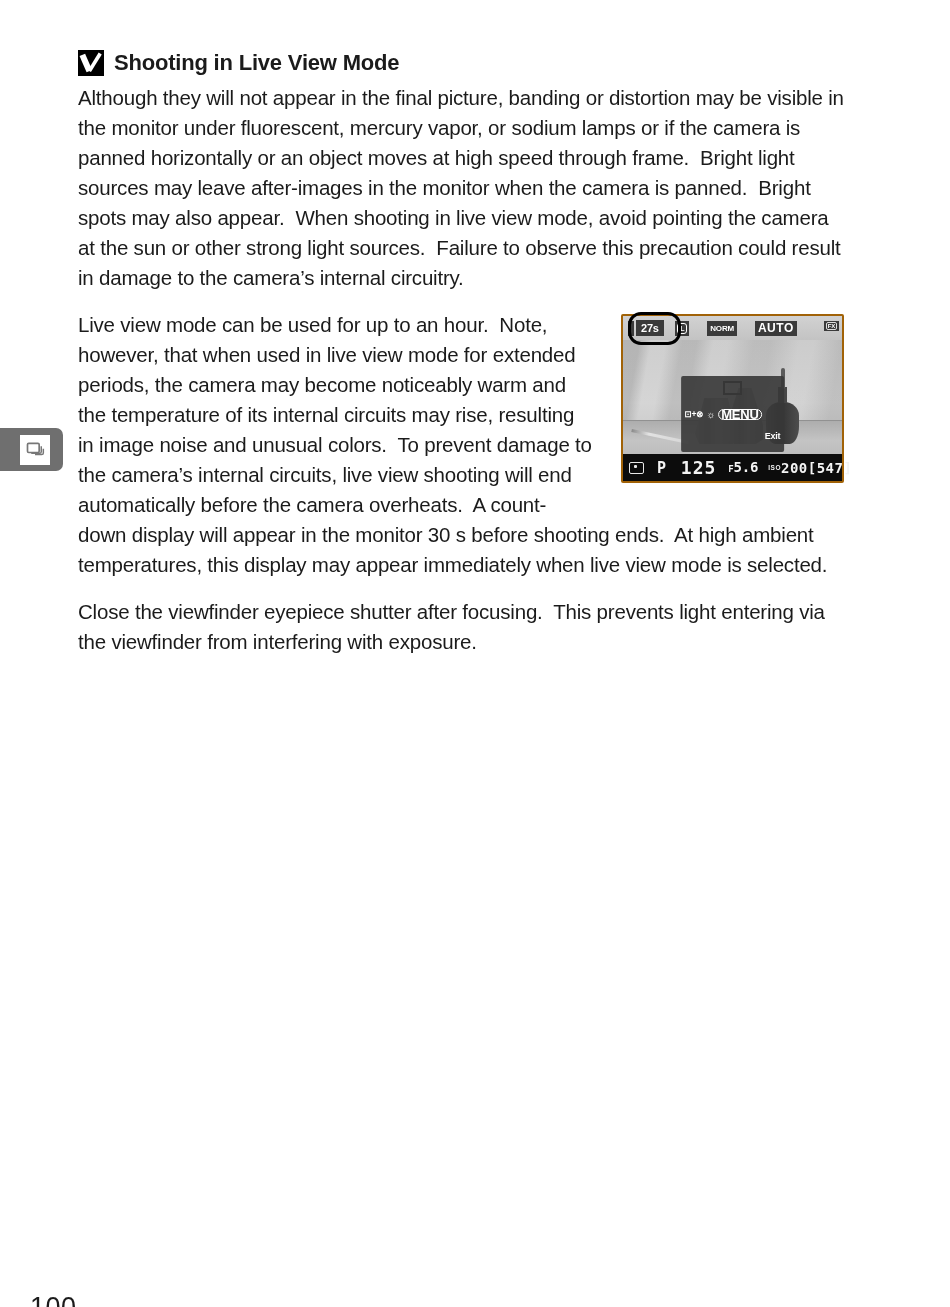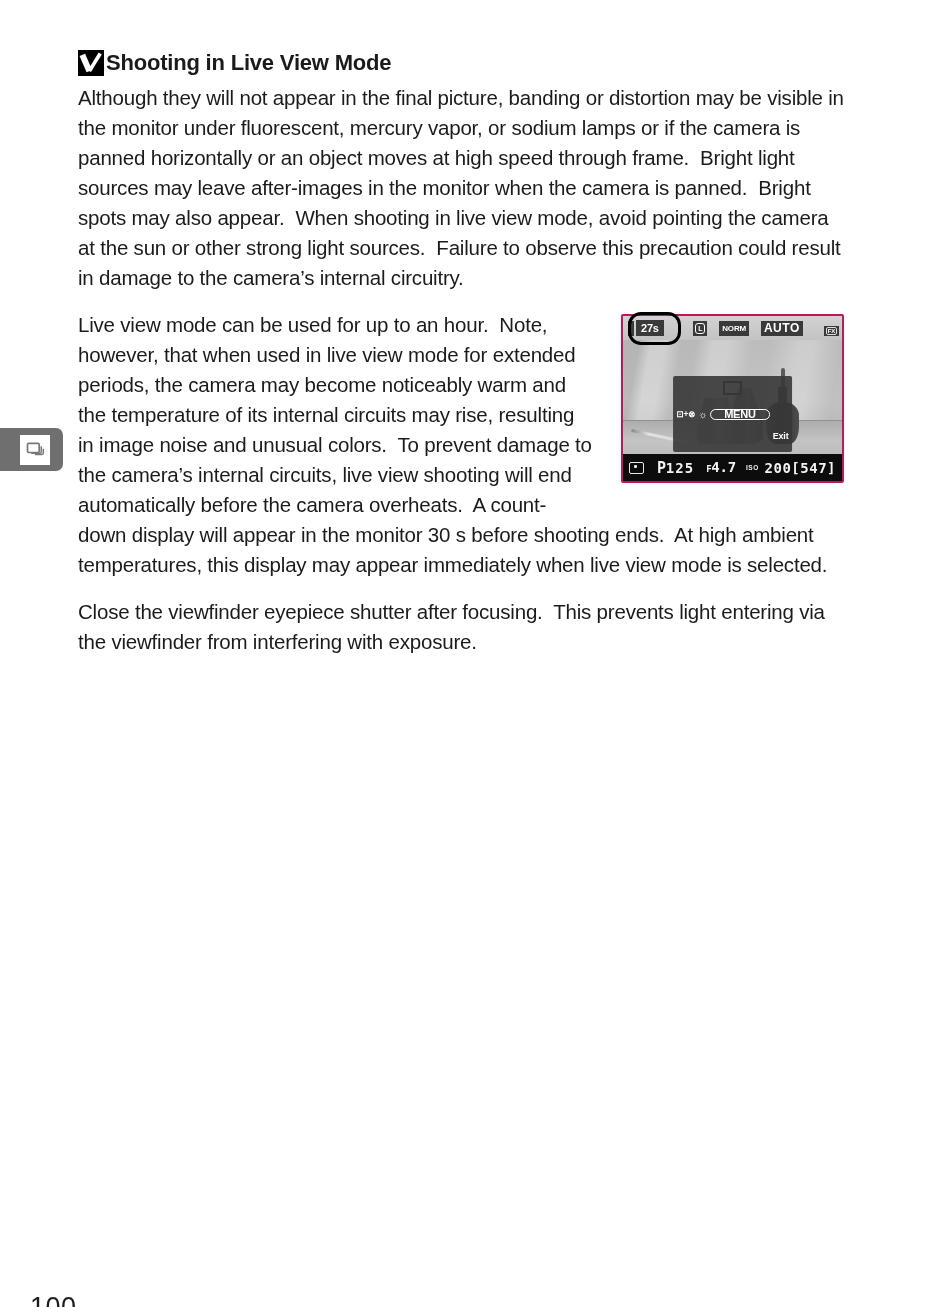--- a/index.html
+++ b/index.html
@@ -14,53 +14,53 @@
     background:#6f6f6f; border-radius:0 7px 7px 0;
     display:flex; align-items:center; justify-content:center; padding-left:6px; box-sizing:border-box;
   }
   .sidebar-tab .white-box {
     width:30px; height:30px; background:#ffffff; display:flex; align-items:center; justify-content:center;
   }
 
   .content { position:absolute; left:78px; top:50px; width:766px; }
 
   .note-title {
-    display:flex; align-items:center; gap:2px;
+    display:flex; align-items:center; gap:10px;
     font-size:22px; font-weight:bold; letter-spacing:-0.2px;
     margin:0 0 7px 0;
   }
   .caution-icon { width:26px; height:26px; flex:0 0 auto; }
 
   .para {
     font-size:20.5px; line-height:30px; letter-spacing:-0.2px;
     margin:0 0 17px 0;
   }
   .para .t { white-space:pre-wrap; }
   .para b { font-weight:bold; }
 
   
   figure.lcd {
     float:right; width:223px; height:169px; margin:4px 0 8px 28px;
-    border:2px solid #be185d; border-radius:2px; box-sizing:border-box;
+    border:2px solid #a16207; border-radius:2px; box-sizing:border-box;
     background:#c9c9c9; display:flex; flex-direction:column; overflow:visible; position:relative;
   }
   .lcd-top {
     height:24px; background:linear-gradient(#d2d2d2,#c3c3c3);
     display:flex; align-items:center; padding:0 3px; position:relative; z-index:2;
   }
   .mode-partial { width:6px; height:15px; background:#3a3a3a; margin-left:2px; }
   .countdown {
     background:#3a3a3a; color:#fff; font-size:11px; font-weight:bold;
     padding:1px 5px; margin-left:2px; line-height:14px;
   }
   .callout {
     position:absolute; left:5px; top:-4px; width:47px; height:27px;
     border:3px solid #000; border-radius:13px; z-index:5; pointer-events:none;
   }
-  .top-right { margin-left:auto; display:flex; align-items:flex-end; gap:12px; }
+  .top-right { margin-left:auto; display:flex; align-items:flex-start; gap:18px; }
   .chip { background:#3a3a3a; color:#fff; font-weight:bold; }
   .chip.size { height:15px; display:flex; align-items:center; padding:0 2px; }
   .chip.size .inner { border:1px solid #fff; border-radius:3px; font-size:7px; padding:0 2px; line-height:9px; }
   .chip.norm { font-size:8px; padding:3px 3px; line-height:9px; }
   .chip.auto { font-size:12px; padding:1px 3px; line-height:13px; letter-spacing:0.5px; }
   .chip.fx { margin-left:9px; font-size:6px; padding:2px 2px; line-height:6px; }
   .chip.fx .inner { border:1px solid #ddd; border-radius:2px; padding:0 1px; }
 
   .lcd-photo {
     flex:1; position:relative; overflow:hidden;
@@ -119,32 +119,32 @@
     border:2.5px solid #2c2c2c; box-sizing:border-box; background:rgba(255,255,255,0.05);
   }
 
   .guide-bar {
     position:absolute; bottom:2px; left:50%; transform:translateX(-50%);
     display:flex; align-items:center; gap:3px; white-space:nowrap;
     background:rgba(55,55,55,0.9); color:#fff; padding:1px 4px; border-radius:2px;
     font-size:8.5px; font-weight:bold; z-index:3;
   }
   .guide-bar .sun { font-size:10px; line-height:9px; }
-  .guide-bar .menu-chip { border:1px solid #fff; border-radius:6px; padding:0 13px; font-size:11px; line-height:9px; }
+  .guide-bar .menu-chip { border:1px solid #fff; border-radius:6px; padding:0 2px; font-size:13px; line-height:9px; }
   .guide-bar .exit { font-size:9px;margin-top:44px; }
 
   .lcd-status {
     height:27px; background:#0c0c0c; color:#f3f3f3;
     display:flex; align-items:center; padding:0 6px;
     font-family:"DejaVu Sans Mono", monospace; font-weight:bold;
   }
   .meter-icon { width:13px; height:10px; border:1.5px solid #e8e8e8; border-radius:2px; position:relative; flex:0 0 auto; }
   .meter-icon::after { content:""; position:absolute; left:4px; top:2.5px; width:3px; height:3px; background:#e8e8e8; border-radius:1px; }
   .st-mode { margin-left:13px; font-size:15px; }
-  .st-shutter { font-size:14px; letter-spacing:1px;text-align:right; }
+  .st-shutter { margin-left:15px; font-size:18px; letter-spacing:1px;text-align:right; }
   .st-aper { margin-left:12px; font-size:14px; }
   .st-aper .fsmall { font-style:normal; font-size:9px; }
   .st-iso { margin-left:10px; font-size:6.5px; letter-spacing:0.5px; font-family:"Liberation Sans",sans-serif; }
   .st-frames { margin-left:auto; font-size:14px; letter-spacing:0.5px; }
 
   .page-number { position:absolute; left:30px; top:1292px; font-size:27px; letter-spacing:0.5px; }
 </style>
 </head>
 <body>
 
@@ -198,21 +198,21 @@
             <span>⊡+⊗</span>
             <span class="sun">☼</span>
             <span class="menu-chip">MENU</span>
             <span class="exit">Exit</span>
           </div>
         </div>
         <div class="lcd-status">
           <span class="meter-icon"></span>
           <span class="st-mode">P</span>
           <span class="st-shutter">125</span>
-          <span class="st-aper"><i class="fsmall">F</i><span>4.7</span></span>
+          <span class="st-aper"><i class="fsmall">F</i><span>5.6</span></span>
           <span class="st-iso">ISO</span>
           <span class="st-frames">200[547]</span>
         </div>
       </figure><span class="t">Live view mode can be used for up to an hour.  Note, however, that when used in live view mode for extended periods, the camera may become noticeably warm and the temperature of its internal circuits may rise, resulting in image noise and unusual colors.  To prevent damage to the camera’s internal circuits, live view shooting will end automatically before the camera overheats.  A count-down display will appear in the monitor 30 s before shooting ends.  At high ambient temperatures, this display may appear immediately when live view mode is selected.</span></div>
 
   <div class="para"><span class="t">Close the viewfinder eyepiece shutter after focusing.  This prevents light entering via the viewfinder from interfering with exposure.</span></div>
 
 
 </div>
 

